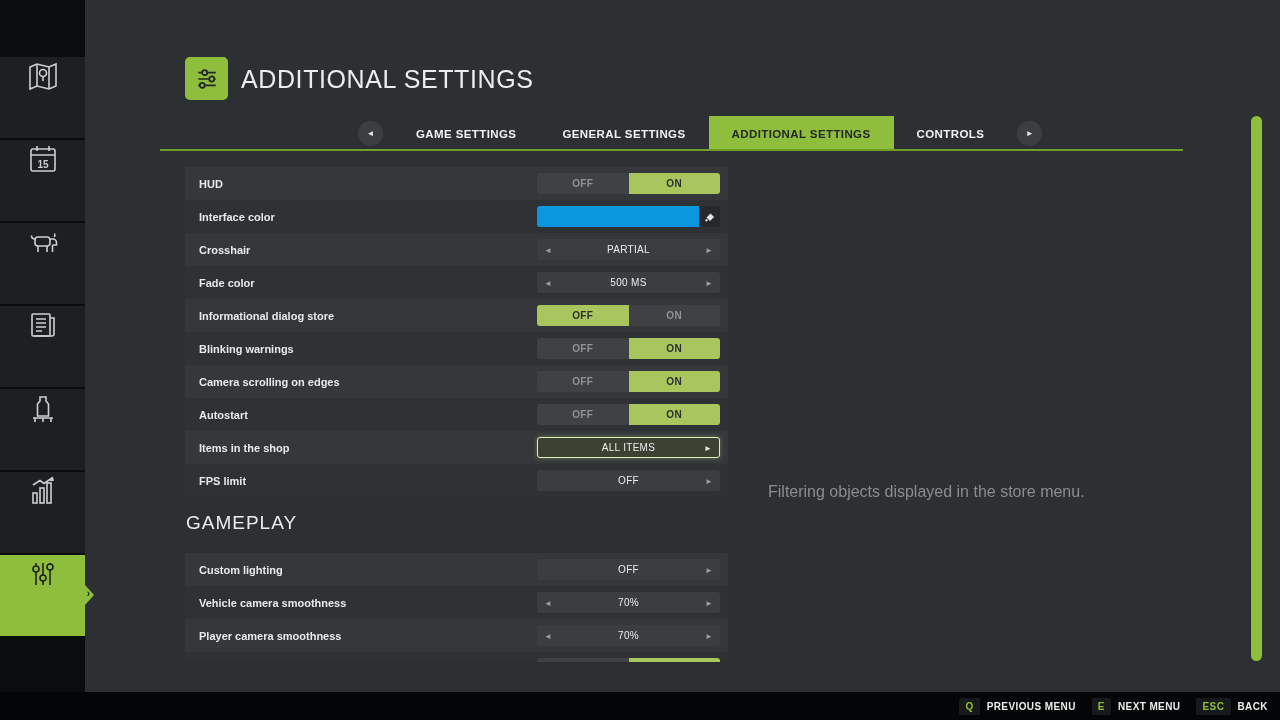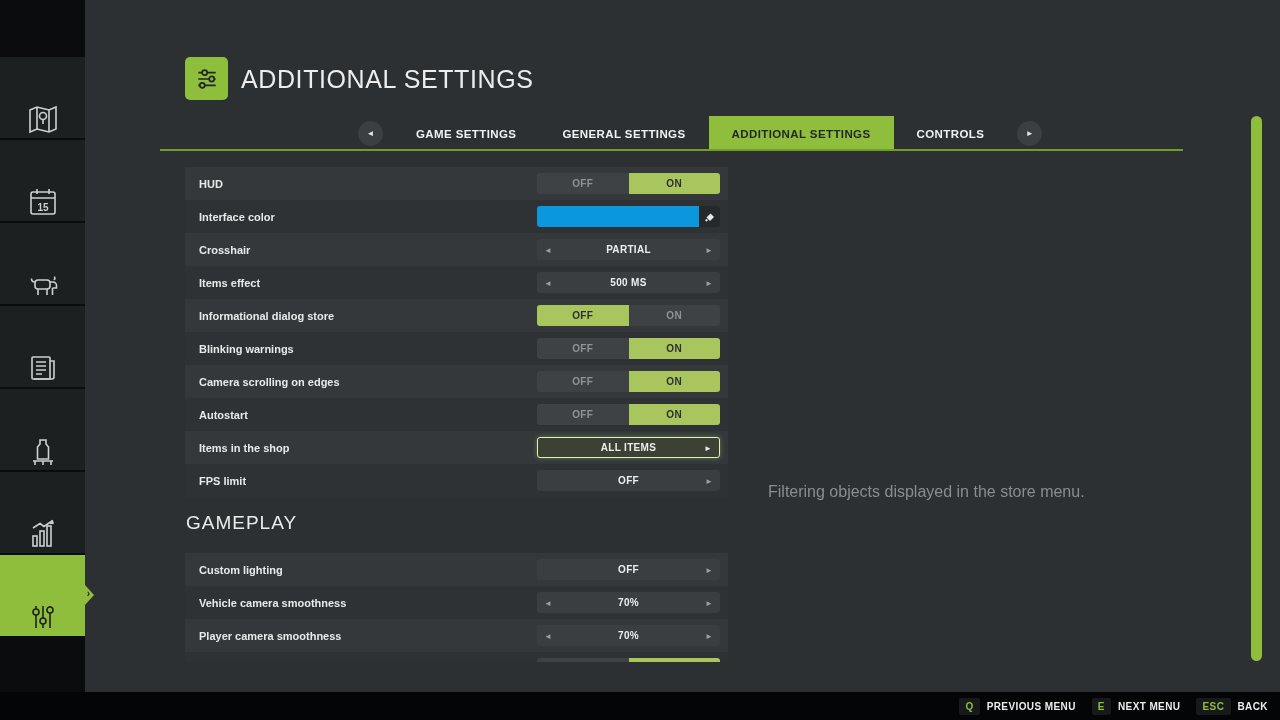--- a/index.html
+++ b/index.html
@@ -1,21 +1,21 @@
 <!DOCTYPE html>
 <html><head>
 <meta charset="utf-8">
 <style>
   *{margin:0;padding:0;box-sizing:border-box;}
   html,body{width:1280px;height:720px;background:#2d3033;font-family:"Liberation Sans",sans-serif;overflow:hidden;}
   body{position:relative;}
 
   
   .sidebar{position:absolute;left:0;top:0;width:85px;height:692px;background:#0a0c0d;}
-  .side-item{position:absolute;left:0;width:85px;height:81px;background:#1d2021;display:flex;align-items:flex-end;justify-content:center;}
+  .side-item{position:absolute;left:0;width:85px;height:81px;background:#1d2021;display:flex;align-items:flex-start;justify-content:center;}
   .side-item.active{background:#8fbe3c;}
   .side-item.active::after{content:"";position:absolute;right:-9px;top:30px;border-top:10px solid transparent;border-bottom:10px solid transparent;border-left:9px solid #8fbe3c;}
   .side-item .notch{position:absolute;right:-5px;top:33px;color:#1e2122;font-size:10px;font-weight:bold;z-index:2;}
   .side-item svg{stroke:#cdd0d1;stroke-width:1.6;fill:none;}
   .side-item.active svg{stroke:#1e2122;}
 
   
   .header-icon{position:absolute;left:185px;top:57px;width:43px;height:43px;background:#8fbe3c;border-radius:5px;display:flex;align-items:center;justify-content:center;}
   .page-title{position:absolute;left:241px;top:65px;font-size:25px;color:#ededee;letter-spacing:0.6px;}
 
@@ -34,21 +34,21 @@
   #rows .row:nth-child(odd),#gameplay-rows .row:nth-child(odd){background:#35383b;}
   #rows .row:nth-child(even),#gameplay-rows .row:nth-child(even){background:#2f3235;}
   .row-label{position:absolute;left:14px;top:50%;transform:translateY(-50%);font-size:11px;font-weight:bold;color:#e8e9e9;}
   .control{position:absolute;left:352px;top:6px;width:183px;height:21px;}
 
   .toggle{display:flex;height:21px;border-radius:3px;overflow:hidden;}
   .seg{flex:1;display:flex;align-items:center;justify-content:center;font-size:10px;font-weight:bold;background:#3e4245;color:#8f9395;letter-spacing:0.4px;cursor:pointer;}
   .seg.active{background:#a9c55d;color:#2d3033;}
 
   .selector{position:relative;height:21px;background:#3a3e41;border-radius:3px;display:flex;align-items:center;justify-content:center;cursor:pointer;}
-  .selector .val{font-size:10px;font-weight:bold;color:#eceded;letter-spacing:0.3px;}
+  .selector .val{font-size:10px;font-weight:normal;color:#eceded;letter-spacing:0.3px;}
   .selector .arr{position:absolute;top:50%;transform:translateY(-50%);font-size:8px;color:#9b9ea0;cursor:pointer;}
   .arr.left{left:7px;}
   .arr.right{right:7px;}
   .selector.focused{background:#3c4133;border:1px solid #dff0bd;box-shadow:0 0 5px rgba(190,230,120,.35);}
   .selector.focused .arr{color:#e8e9e9;}
 
   .colorwrap{display:flex;height:21px;border-radius:3px;overflow:hidden;}
   .colorbar{flex:1;}
   .picker{width:21px;background:#26292b;display:flex;align-items:center;justify-content:center;cursor:pointer;}
 
@@ -174,21 +174,21 @@
       <span class="row-label">Crosshair</span>
       <div class="control">
         <div class="selector">
           <span class="arr left">◄</span>
           <span class="val">PARTIAL</span>
           <span class="arr right">►</span>
         </div>
       </div>
     </div>
     <div class="row">
-      <span class="row-label">Items effect</span>
+      <span class="row-label">Fade color</span>
       <div class="control">
         <div class="selector">
           <span class="arr left">◄</span>
           <span class="val">500 MS</span>
           <span class="arr right">►</span>
         </div>
       </div>
     </div>
     <div class="row">
       <span class="row-label">Informational dialog store</span>

